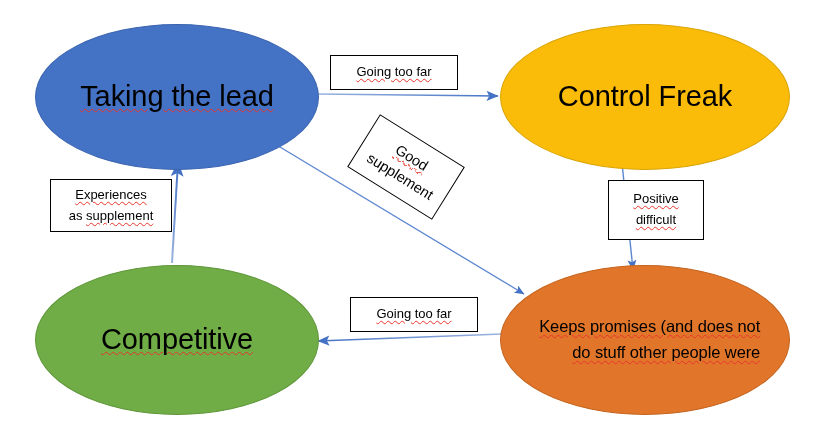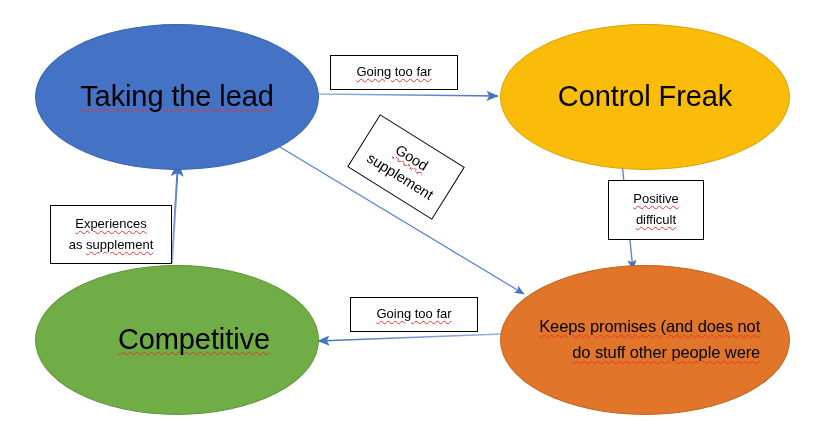--- a/index.html
+++ b/index.html
@@ -50,21 +50,20 @@
   #node-control {
     left: 500px; top: 24px; width: 290px; height: 146px;
     background: #FBBC09;
     border: 1.5px solid #D9A406;
   }
   #node-control .node-text { font-size: 29px; }
   #node-competitive {
     left: 35px; top: 265px; width: 284px; height: 150px;
     background: #70AD47;
     border: 1.5px solid #5F9639;
-    justify-content: flex-end;
   }
   #node-competitive .node-text { font-size: 29px; }
   #node-keeps {
     left: 500px; top: 265px; width: 290px; height: 150px;
     background: #E1762B;
     border: 1.5px solid #C4641F;
     text-align: right;
   }
   #node-keeps .node-text { font-size: 16.5px; line-height: 1.55; width: 80%; }
 
@@ -77,21 +76,21 @@
     align-items: center;
     justify-content: center;
     text-align: center;
     color: #000000;
     font-size: 13px;
     line-height: 1.75;
   }
   #label-going-far-top { left: 330px; top: 55px; width: 128px; height: 35px; }
   #label-going-far-bottom { left: 350px; top: 297px; width: 128px; height: 35px; }
   #label-experiences {
-    left: 50px; top: 205px; width: 122px; height: 59px;
+    left: 50px; top: 179px; width: 122px; height: 53px;
     line-height: 1.6;
   }
   #label-positive {
     left: 608px; top: 180px; width: 96px; height: 60px;
     line-height: 1.6;
   }
   #label-good-supplement {
     left: 356px; top: 136px; width: 100px; height: 62px;
     transform: rotate(32deg);
     transform-origin: center center;

